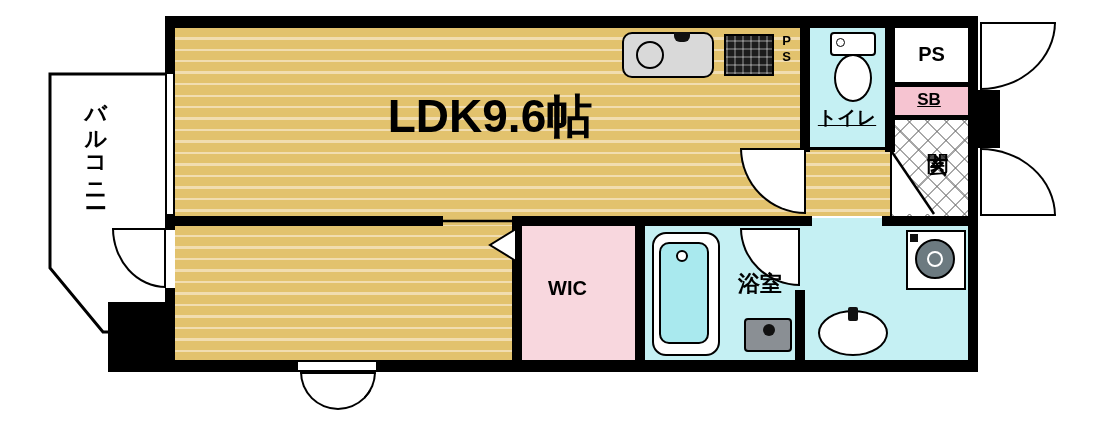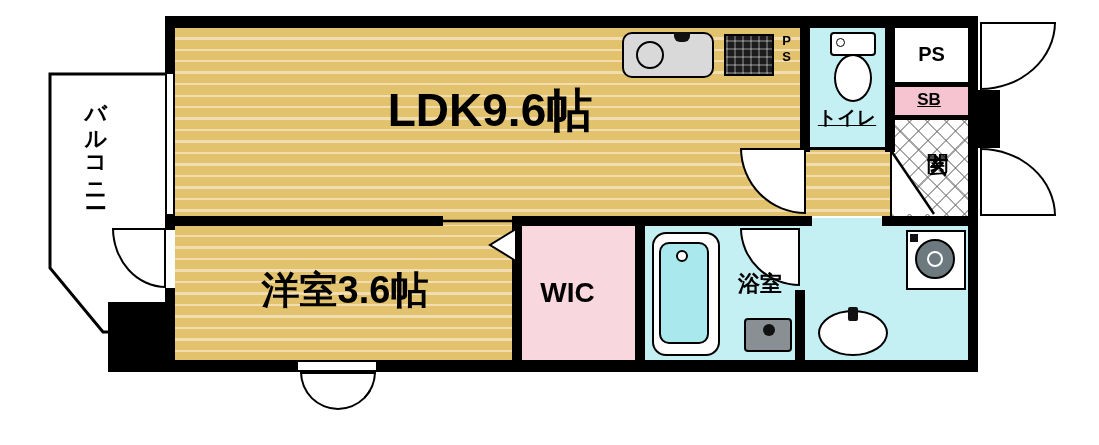--- a/index.html
+++ b/index.html
@@ -104,23 +104,22 @@
     <div style="left:28px;top:-5px;width:10px;height:14px;background:#111;border-radius:2px;"></div>
   </div>
 
   <svg width="1099" height="445">
     <polygon points="892,152 934,214 892,214" fill="#ffffff"></polygon>
     <line x1="892" y1="152" x2="934" y2="214" stroke="#000" stroke-width="2.5"></line>
     <line x1="443" y1="221" x2="516" y2="221" stroke="#000" stroke-width="2.5"></line>
     <polygon points="516,229 516,261 490,245" fill="#ffffff" stroke="#000" stroke-width="2"></polygon>
   </svg>
 
-  <div class="label" style="left:300px;top:86px;width:380px;font-size:46px;">LDK9.6帖</div>
-  <div class="label" style="left:195px;top:270px;width:300px;font-size:38px;">洋室3.6帖</div>
-  <div class="label" style="left:522px;top:278px;width:91px;font-size:28px;">WIC</div>
+  <div class="label" style="left:300px;top:92px;width:380px;font-size:46px;">LDK9.6帖</div>
+  <div class="label" style="left:522px;top:278px;width:91px;font-size:20px;">WIC</div>
   <div class="label" style="left:722px;top:272px;width:76px;font-size:22px;">浴室</div>
   <div class="label" style="left:806px;top:108px;width:82px;font-size:19px;text-decoration:underline;">トイレ</div>
   <div class="label vtext" style="left:926px;top:136px;font-size:21px;">玄関</div>
   <div class="label vtext" style="left:84px;top:88px;font-size:22px;">バルコニー</div>
   <div class="label" style="left:895px;top:44px;width:73px;font-size:20px;">PS</div>
   <div class="label" style="left:890px;top:91px;width:78px;font-size:17px;text-decoration:underline;">SB</div>
   <div class="label vtext" style="left:779px;top:33px;font-size:13px;letter-spacing:1px;">PS</div>
 
 </div>
 

